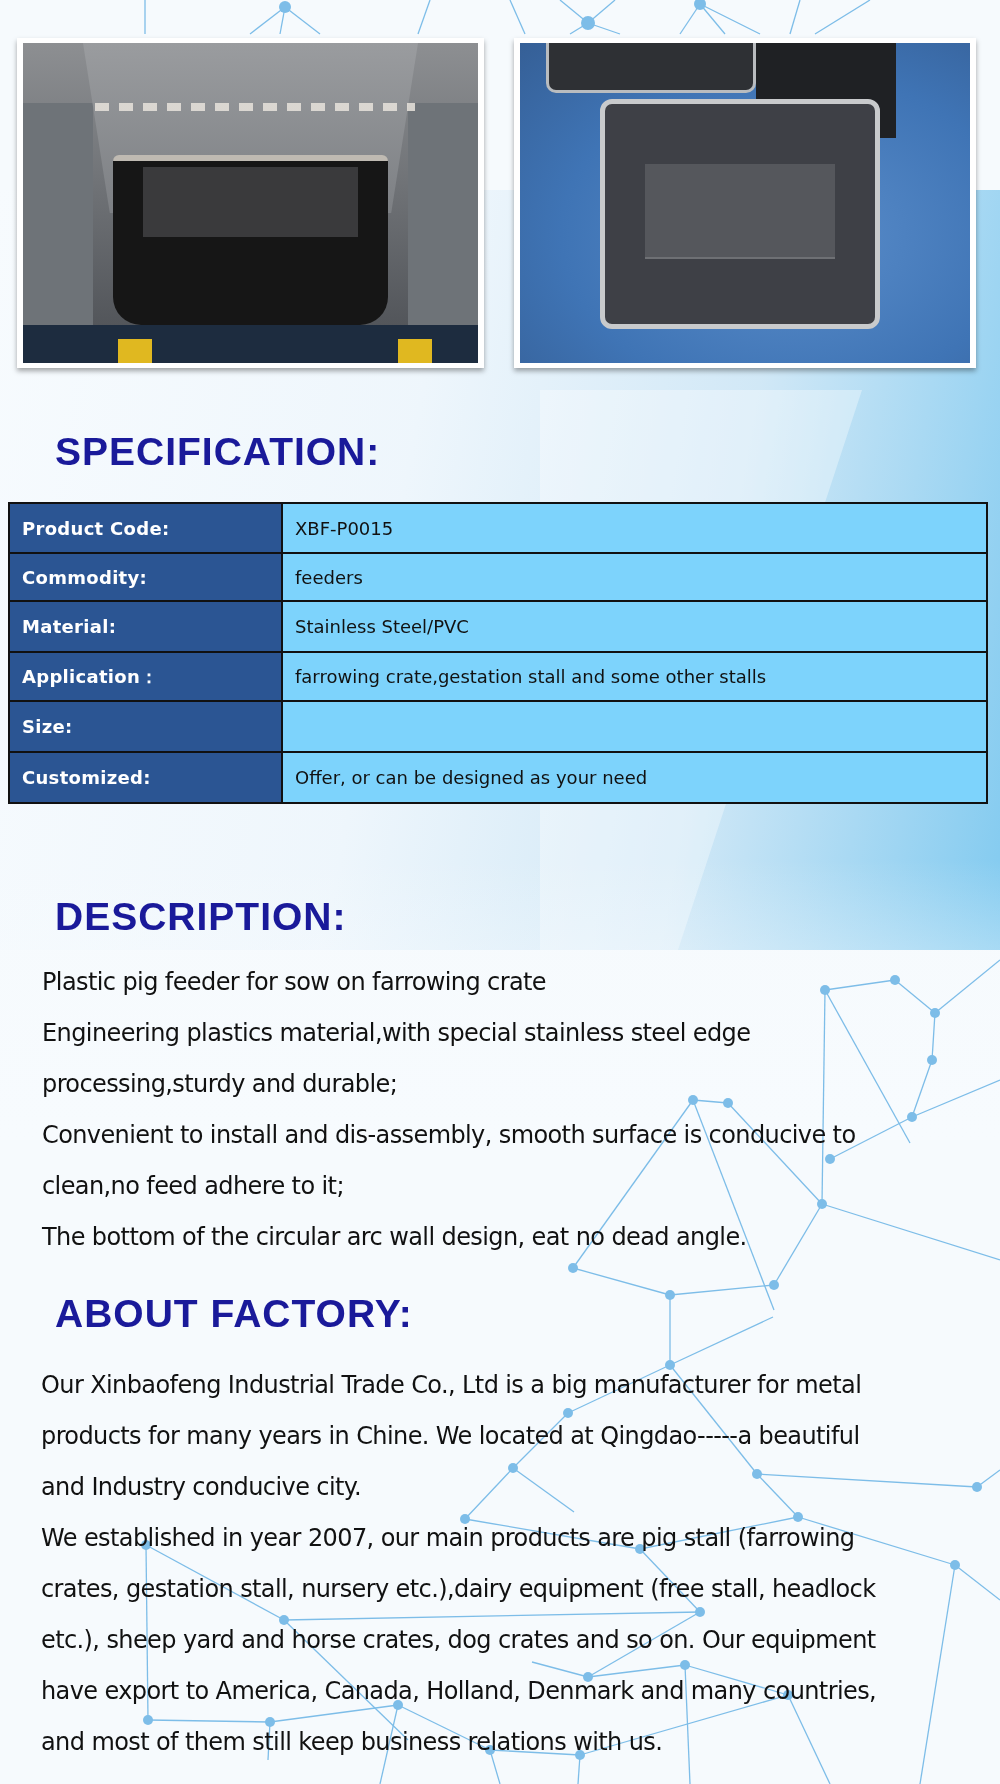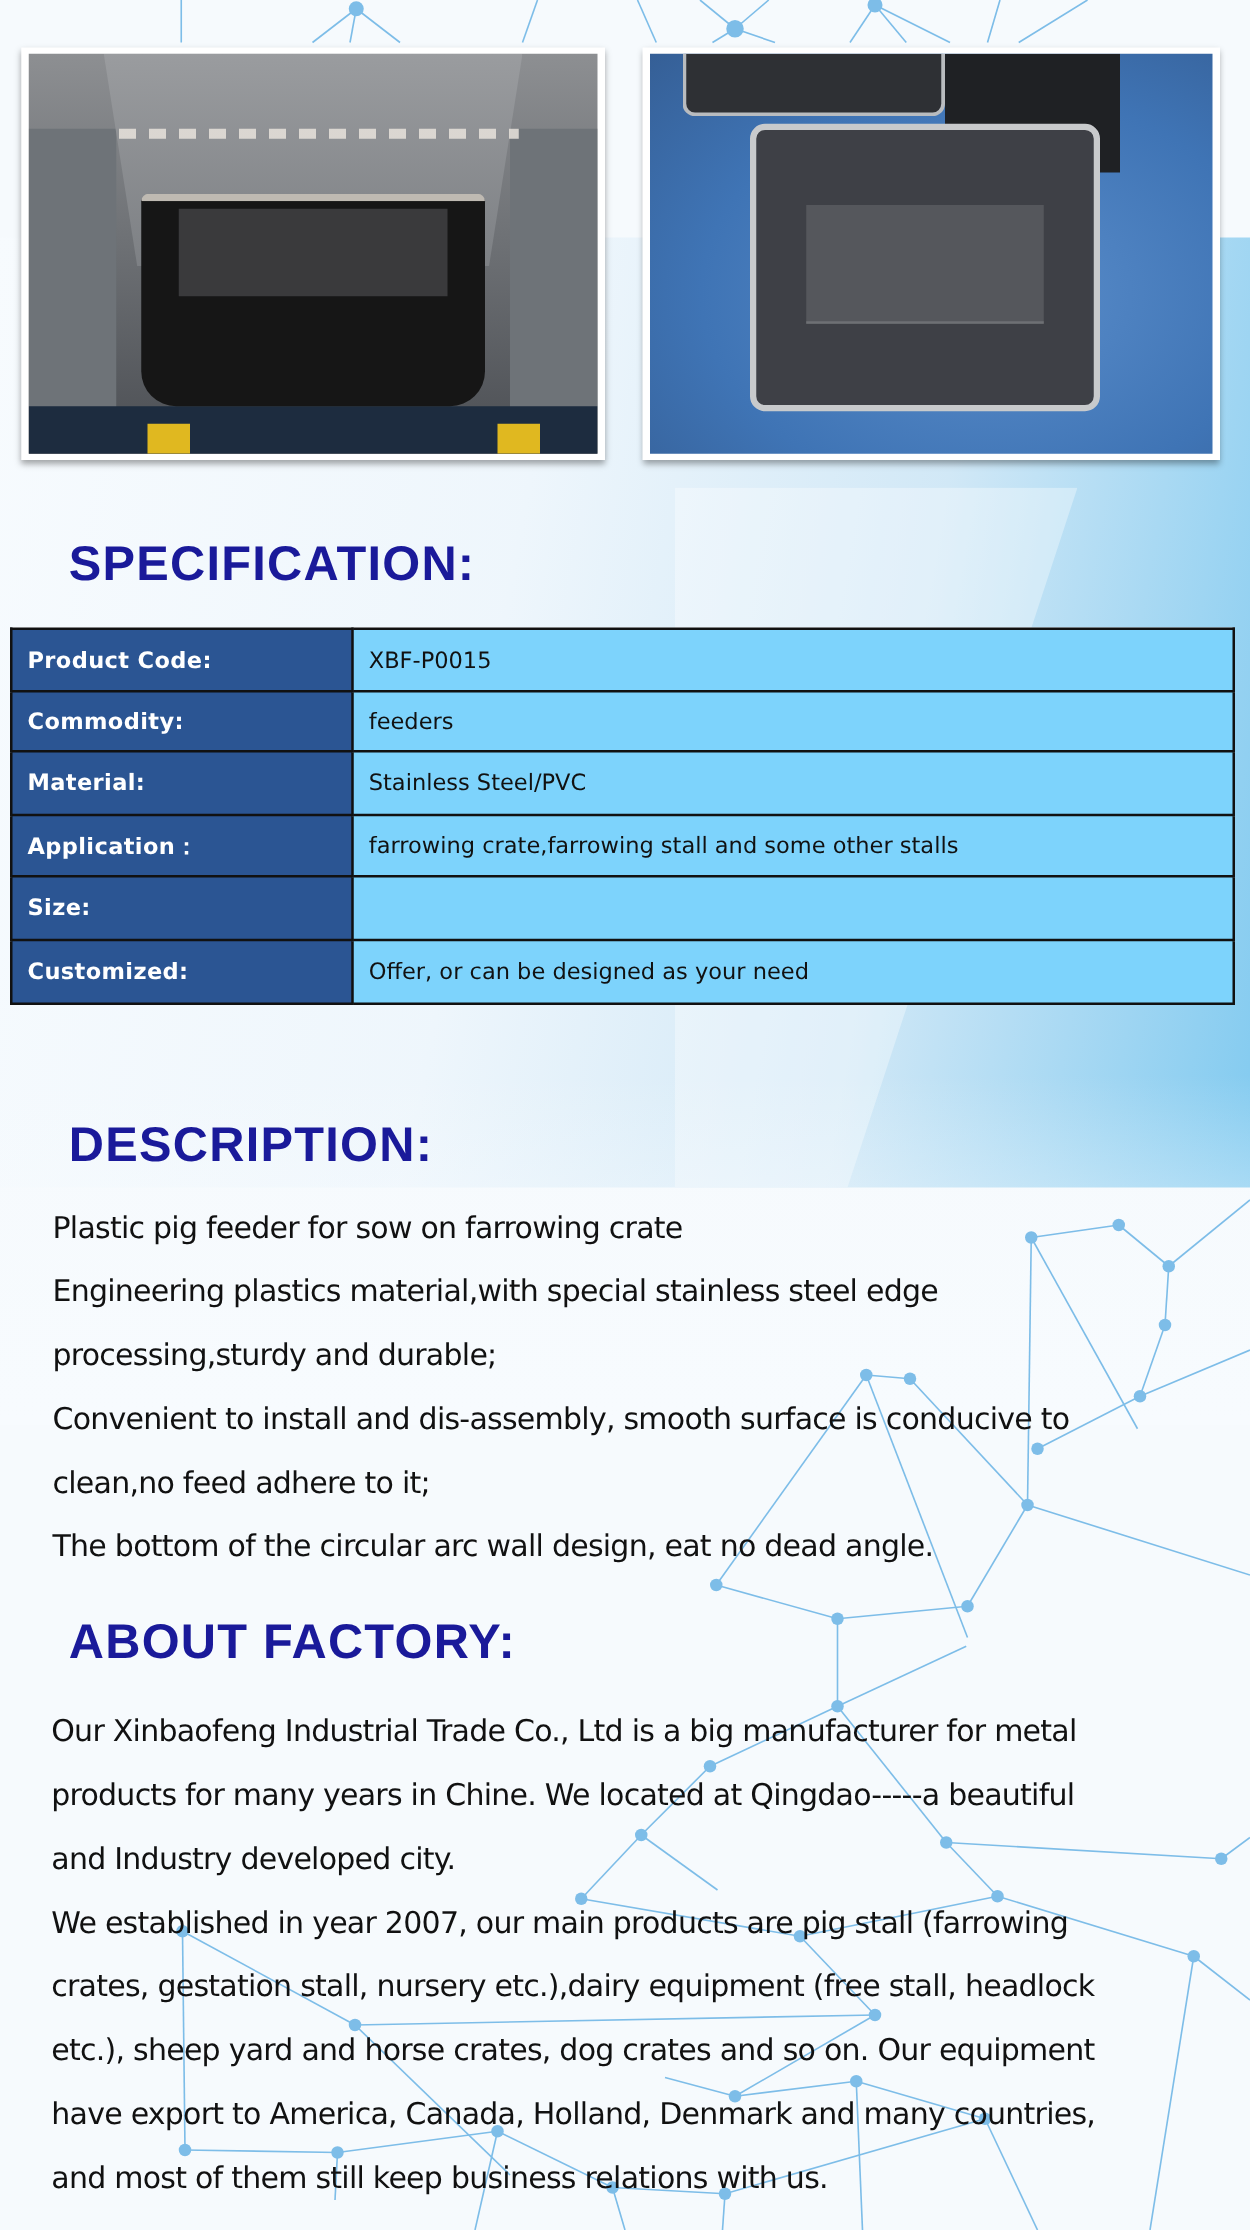--- a/index.html
+++ b/index.html
@@ -241,21 +241,21 @@
     <tr style="height:42px">
       <td class="label">Commodity:</td>
       <td class="value">feeders</td>
     </tr>
     <tr style="height:51px">
       <td class="label">Material:</td>
       <td class="value">Stainless Steel/PVC</td>
     </tr>
     <tr style="height:49px">
       <td class="label">Application：</td>
-      <td class="value">farrowing crate,farrowing stall and some other stalls</td>
+      <td class="value">farrowing crate,gestation stall and some other stalls</td>
     </tr>
     <tr style="height:51px">
       <td class="label">Size:</td>
       <td class="value"></td>
     </tr>
     <tr style="height:51px">
       <td class="label">Customized:</td>
       <td class="value">Offer, or can be designed as your need</td>
     </tr>
   </tbody>
@@ -268,19 +268,19 @@
   <p>processing,sturdy and durable;</p>
   <p>Convenient to install and dis-assembly, smooth surface is conducive to</p>
   <p>clean,no feed adhere to it;</p>
   <p>The bottom of the circular arc wall design, eat no dead angle.</p>
 </div>
 
 <h2 class="section-title" style="top:1292px;text-align:right;">ABOUT FACTORY:</h2>
 <div class="body-text" style="top:1360px; left:29px;">
   <p>Our Xinbaofeng Industrial Trade Co., Ltd is a big manufacturer for metal</p>
   <p>products for many years in Chine. We located at Qingdao-----a beautiful</p>
-  <p>and Industry developed city.</p>
+  <p>and Industry conducive city.</p>
   <p>We established in year 2007, our main products are pig stall (farrowing</p>
   <p>crates, gestation stall, nursery etc.),dairy equipment (free stall, headlock</p>
   <p>etc.), sheep yard and horse crates, dog crates and so on. Our equipment</p>
   <p>have export to America, Canada, Holland, Denmark and many countries,</p>
   <p>and most of them still keep business relations with us.</p>
 </div>
 
 </body></html>

